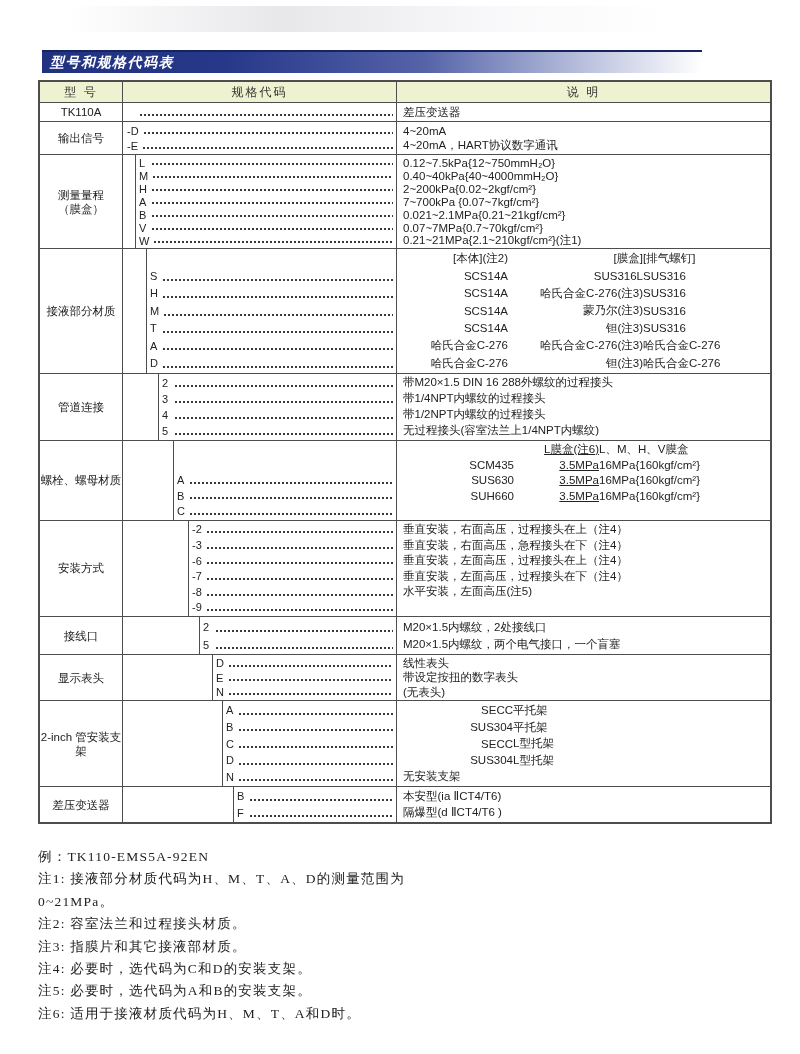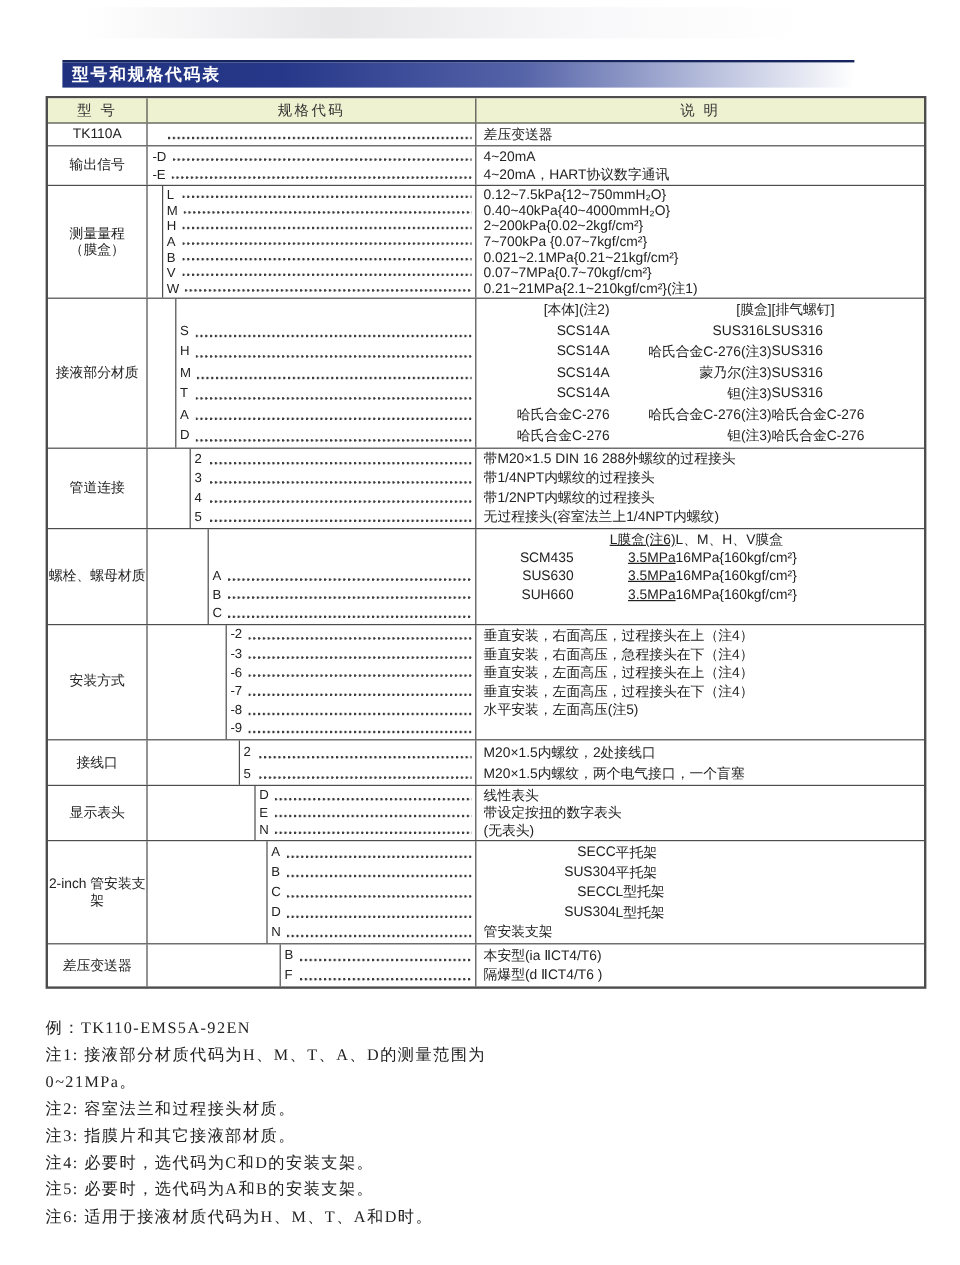--- a/index.html
+++ b/index.html
@@ -1,23 +1,23 @@
 <!DOCTYPE html>
 <html><head>
 <meta charset="utf-8">
 <style>
   html,body{margin:0;padding:0;background:#ffffff;}
   body{width:800px;height:1054px;position:relative;font-family:"Liberation Sans","DejaVu Sans",sans-serif;color:#222;}
 
   .top-fade{position:absolute;left:70px;top:6px;width:600px;height:26px;
     background:linear-gradient(90deg,rgba(200,200,205,0) 0%,rgba(203,203,210,0.45) 35%,rgba(228,228,235,0.25) 70%,rgba(255,255,255,0) 100%);}
 
-  .title-bar{position:absolute;left:52px;top:50px;width:660px;height:21px;
+  .title-bar{position:absolute;left:42px;top:50px;width:660px;height:21px;
     background:linear-gradient(90deg,#20327f 0%,#27388a 28%,#5563a8 58%,#b9c0dd 82%,#ffffff 100%);
-    border-top:2px solid #16255e;display:flex;align-items:center;}
+    border-top:2px solid #16255e;display:flex;align-items:center;font-style:italic;}
   .title-bar span{color:#ffffff;font-weight:bold;font-size:14px;padding-left:8px;letter-spacing:1.5px;}
 
   .spec-table{position:absolute;left:38px;top:80px;width:730px;border:2px solid #4d4d4d;background:#fff;}
   .thead{display:flex;background:#eef2d0;border-bottom:1px solid #4d4d4d;height:20px;align-items:center;font-size:12px;color:#333;}
   .th{text-align:center;letter-spacing:2px;}
   .th-model{width:82px;}
   .th-code{width:273px;border-left:1px solid #4d4d4d;border-right:1px solid #4d4d4d;align-self:stretch;display:flex;align-items:center;justify-content:center;}
   .th-desc{flex:1;}
 
   .section{display:flex;border-bottom:1px solid #4d4d4d;}
@@ -41,21 +41,21 @@
   .sec-pipe-connection .mid-line,.sec-pipe-connection .desc-line{height:16px;}
   .sec-bolt-nut-material .mid-line,.sec-bolt-nut-material .desc-line{height:15.4px;}
   .sec-mounting .mid-line,.sec-mounting .desc-line{height:15.6px;}
   .sec-wiring-port .mid-line,.sec-wiring-port .desc-line{height:17.5px;}
   .sec-display-head .mid-line,.sec-display-head .desc-line{height:14.3px;}
   .sec-pipe-bracket .mid-line,.sec-pipe-bracket .desc-line{height:16.6px;}
   .sec-hazard-cert .mid-line,.sec-hazard-cert .desc-line{height:16.5px;}
 
   .sec-wetted-material .dcol1{width:105px;}
   .sec-wetted-material .dcol2{width:135px;}
-  .sec-bolt-nut-material .dcol1{width:75px;}
+  .sec-bolt-nut-material .dcol1{width:75px;margin-left:36px;}
   .sec-bolt-nut-material .dcol2{width:85px;text-decoration:underline;}
   .sec-pipe-bracket .dcol1{width:110px;}
 
   .notes{position:absolute;left:38px;top:846px;width:700px;font-size:13.5px;color:#222;}
   .note-line{height:22.4px;line-height:22.4px;letter-spacing:1.2px;white-space:nowrap;font-family:Liberation Serif, serif;}
 </style>
 </head>
 <body>
 
 <div class="top-fade"></div>
@@ -464,21 +464,21 @@
           </div>
           <div class="desc-line">
             <span class="dcol dcol1">SECC</span>
             <span class="dcol dcol2">L型托架</span>
           </div>
           <div class="desc-line">
             <span class="dcol dcol1">SUS304</span>
             <span class="dcol dcol2">L型托架</span>
           </div>
           <div class="desc-line">
-            <span class="dtext">管安装支架</span>
+            <span class="dtext">无安装支架</span>
           </div>
         </div>
       </div>
       <div class="section sec-hazard-cert">
         <div class="label-cell">
           <div class="label-line">差压变送器</div>
         </div>
         <div class="mid-col">
           <div class="vline" style="left: 110px;"></div>
           <div class="mid-line" style="padding-left: 114px;">

